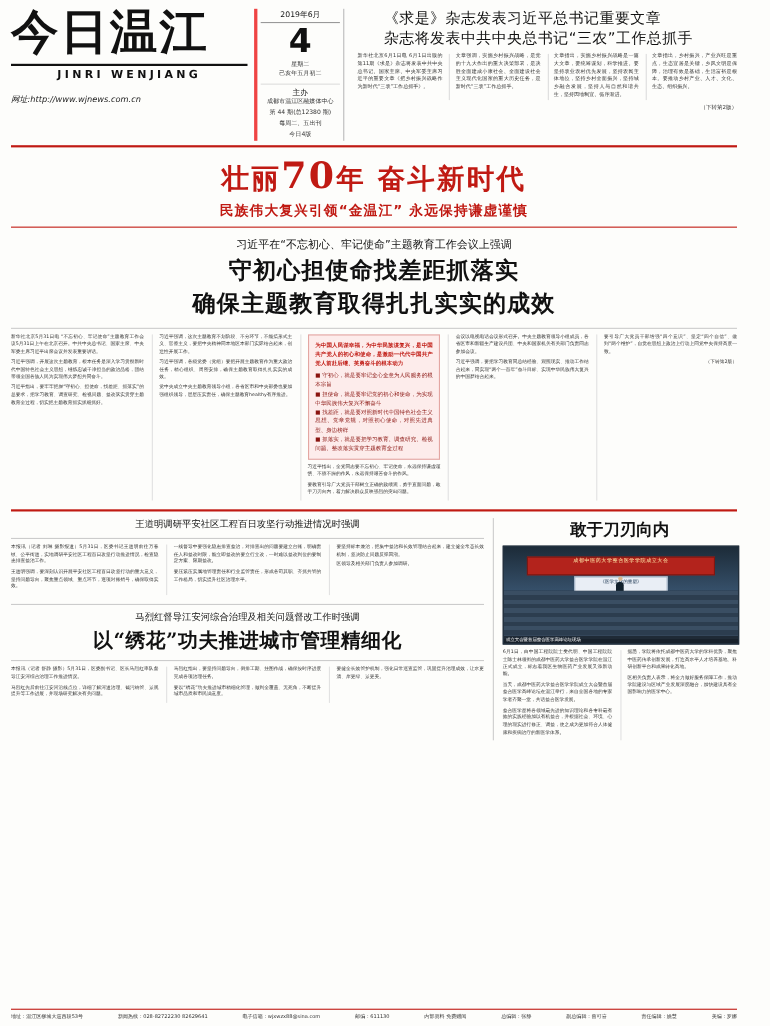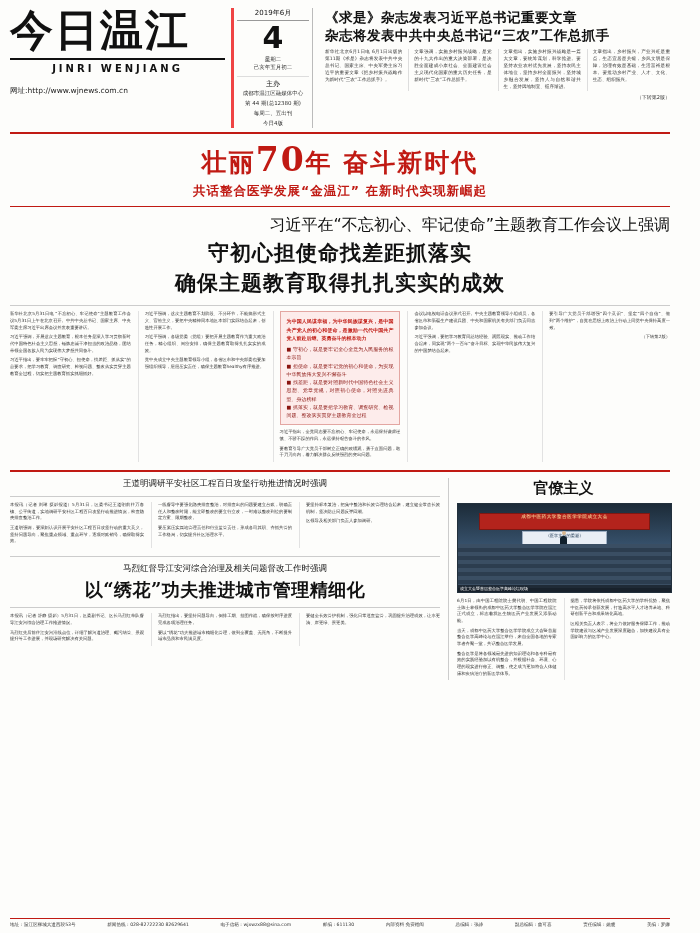--- a/index.html
+++ b/index.html
@@ -15,47 +15,47 @@
   
   .masthead{display:flex;align-items:flex-start;border-bottom:2px solid #c01a13;padding-bottom:4px;}
   .logo-block{width:215px;flex:0 0 215px;}
   .logo-title{
     font-family:"DejaVu Serif","Liberation Serif",serif;
     font-weight:bold;font-size:43px;line-height:1.05;
     letter-spacing:2px;color:#111;white-space:nowrap;
   }
   .logo-rule{height:2px;background:#111;margin:5px 0 3px 0;}
   .logo-pinyin{font-size:10px;letter-spacing:3px;font-weight:bold;color:#111;text-align:center;}
-  .logo-site{font-size:7.5px;color:#222;margin-top:12px;}
+  .logo-site{font-size:7.5px;color:#222;margin-top:12px;font-style:italic;}
 
   .issue-block{
     flex:0 0 72px;width:72px;text-align:center;border-left:3px solid #ef4444;border-right:1px solid #bbb;
     margin:0 6px;padding:0 3px;
   }
   .issue-date{font-size:7px;border-bottom:1px solid #999;padding-bottom:2px;}
   .issue-day{font-size:30px;font-weight:bold;line-height:1;margin:2px 0 2px;}
   .issue-sub{font-size:5.5px;line-height:1.5;color:#333;}
   .issue-org{font-size:7px;margin-top:4px;border-top:1px solid #ddd;padding-top:2px;}
   .issue-no{font-size:5.5px;line-height:1.5;color:#333;margin-top:2px;}
 
   .head-right{flex:1;padding-left:6px;}
-  .head-lead{font-size:13.5px;font-weight:bold;line-height:1.35;color:#111;letter-spacing:.5px;}
+  .head-lead{font-size:13.5px;font-weight:normal;line-height:1.35;color:#111;letter-spacing:.5px;margin-left:24px;}
   .head-cols{display:flex;gap:6px;margin-top:5px;}
   .head-col{flex:1;font-size:4.6px;line-height:1.5;color:#333;text-align:justify;}
   .head-col.sep{border-left:1px solid #ddd;padding-left:5px;}
   .head-note{font-size:5px;color:#333;margin-top:3px;}
 
   
   .banner{margin-top:6px;text-align:center;border-bottom:1px solid #c01a13;padding-bottom:6px;}
   .banner-main{font-family:"DejaVu Serif","Liberation Serif",serif;font-size:25px;font-weight:bold;color:#c01a13;letter-spacing:2px;}
   .banner-main .num{font-size:33px;margin-top:32px;}
   .banner-sub{font-size:12.5px;font-weight:bold;color:#c01a13;margin-top:4px;letter-spacing:1px;}
 
   
-  .lead-shoulder{text-align:right;font-size:16px;margin-top:8px;color:#111;}
+  .lead-shoulder{text-align:center;font-size:10px;margin-top:8px;color:#111;}
   .lead-title{
     text-align:center;font-family:"DejaVu Serif","Liberation Serif",serif;
     font-size:21px;font-weight:bold;line-height:1.28;margin-top:4px;letter-spacing:1px;
   }
 
   
   .body-area{margin-top:8px;border-top:1px solid #ccc;padding-top:5px;}
   .cols5{display:flex;gap:7px;}
   .col{flex:1;font-size:4.3px;line-height:1.55;text-align:justify;color:#333;}
   .col p{margin:0 0 3px 0;}
@@ -139,21 +139,21 @@
         <div class="head-col sep">文章指出，乡村振兴，产业兴旺是重点，生态宜居是关键，乡风文明是保障，治理有效是基础，生活富裕是根本。要推动乡村产业、人才、文化、生态、组织振兴。</div>
       </div>
       <div class="head-note" style="text-align:right">（下转第2版）</div>
     </div>
   </div>
 
   <div class="banner">
     <div class="banner-main">
       <span>壮丽</span><span class="num">70</span><span>年  奋斗新时代</span>
     </div>
-    <div class="banner-sub">共话整合医学发展“金温江”  在新时代实现新崛起</div>
+    <div class="banner-sub">民族伟大复兴引领“金温江”  永远保持谦虚谨慎</div>
   </div>
 
   <div class="lead-shoulder">习近平在“不忘初心、牢记使命”主题教育工作会议上强调</div>
   <div class="lead-title">守初心担使命找差距抓落实</div>
   <div class="lead-title">确保主题教育取得扎扎实实的成效</div>
 
   <div class="body-area">
     <div class="cols5">
 
       <div class="col">
@@ -230,21 +230,21 @@
           </div>
           <div class="col divider">
             <p>要健全长效管护机制，强化日常巡查监管，巩固提升治理成效，让水更清、岸更绿、景更美。</p>
           </div>
         </div>
       </div>
 
     </div>
 
     <div class="lower-right">
-      <div class="sec-title-red">官僚主义</div>
+      <div class="sec-title-red">敢于刀刃向内</div>
 
       <div class="photo">
         <div class="stage"></div>
         <div class="banner-red"></div>
         <div class="banner-txt">成都中医药大学整合医学学院成立大会</div>
         <div class="screen"></div>
         <div class="screen-txt">《医学文化的重塑》</div>
         <div class="person"></div>
         <div class="audience"></div>
         <div class="caption">成立大会暨首届整合医学高峰论坛现场</div>

